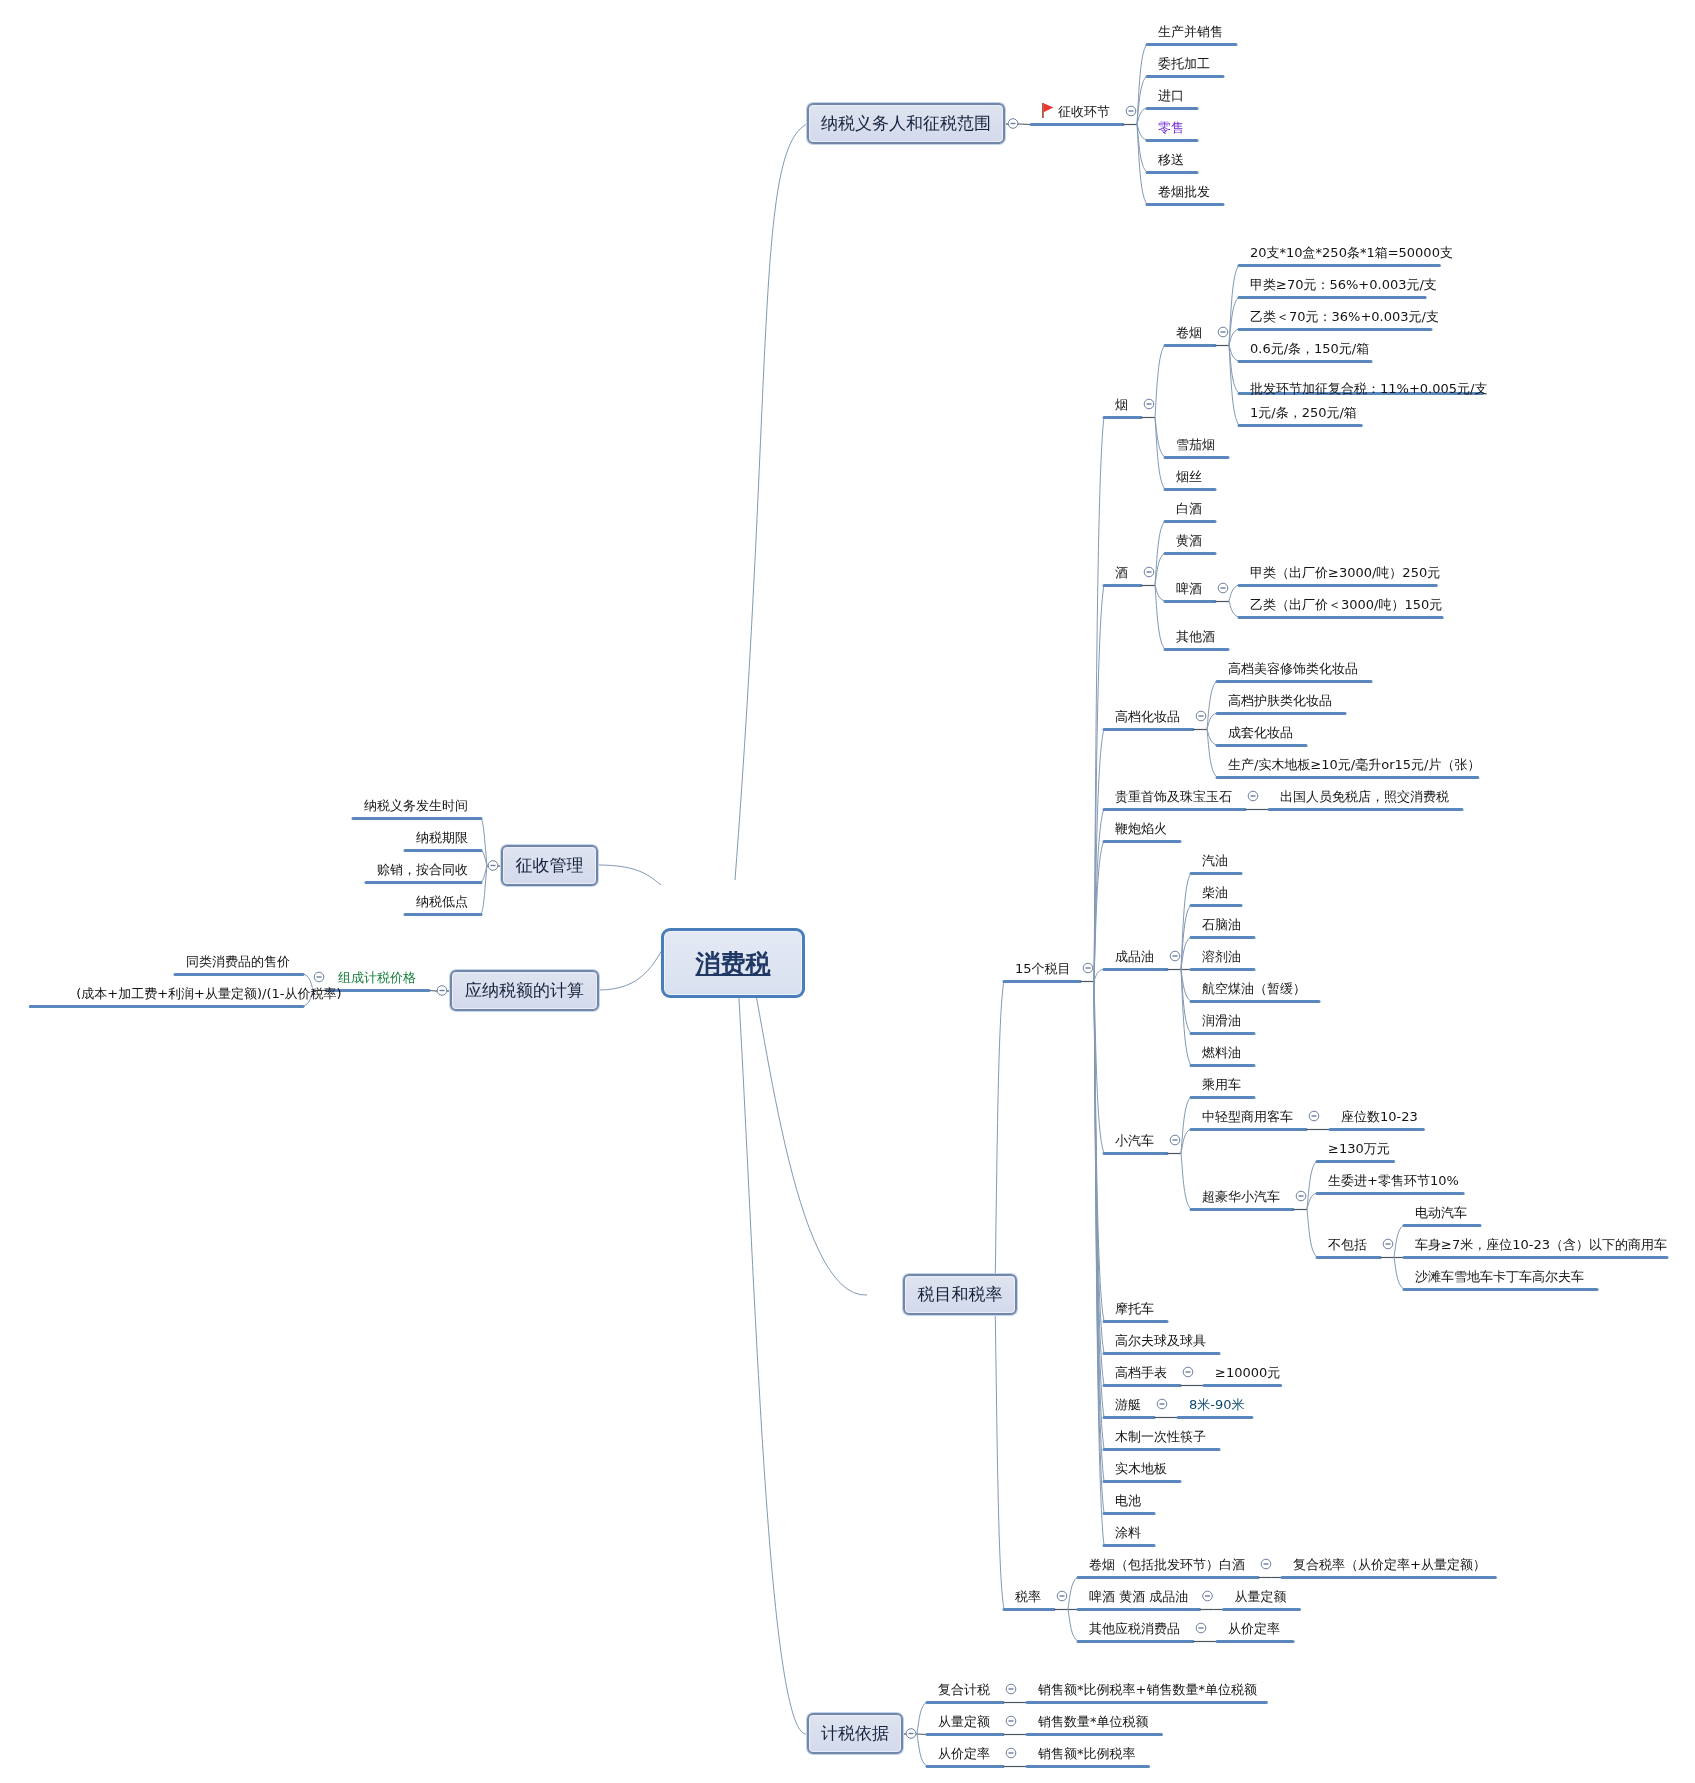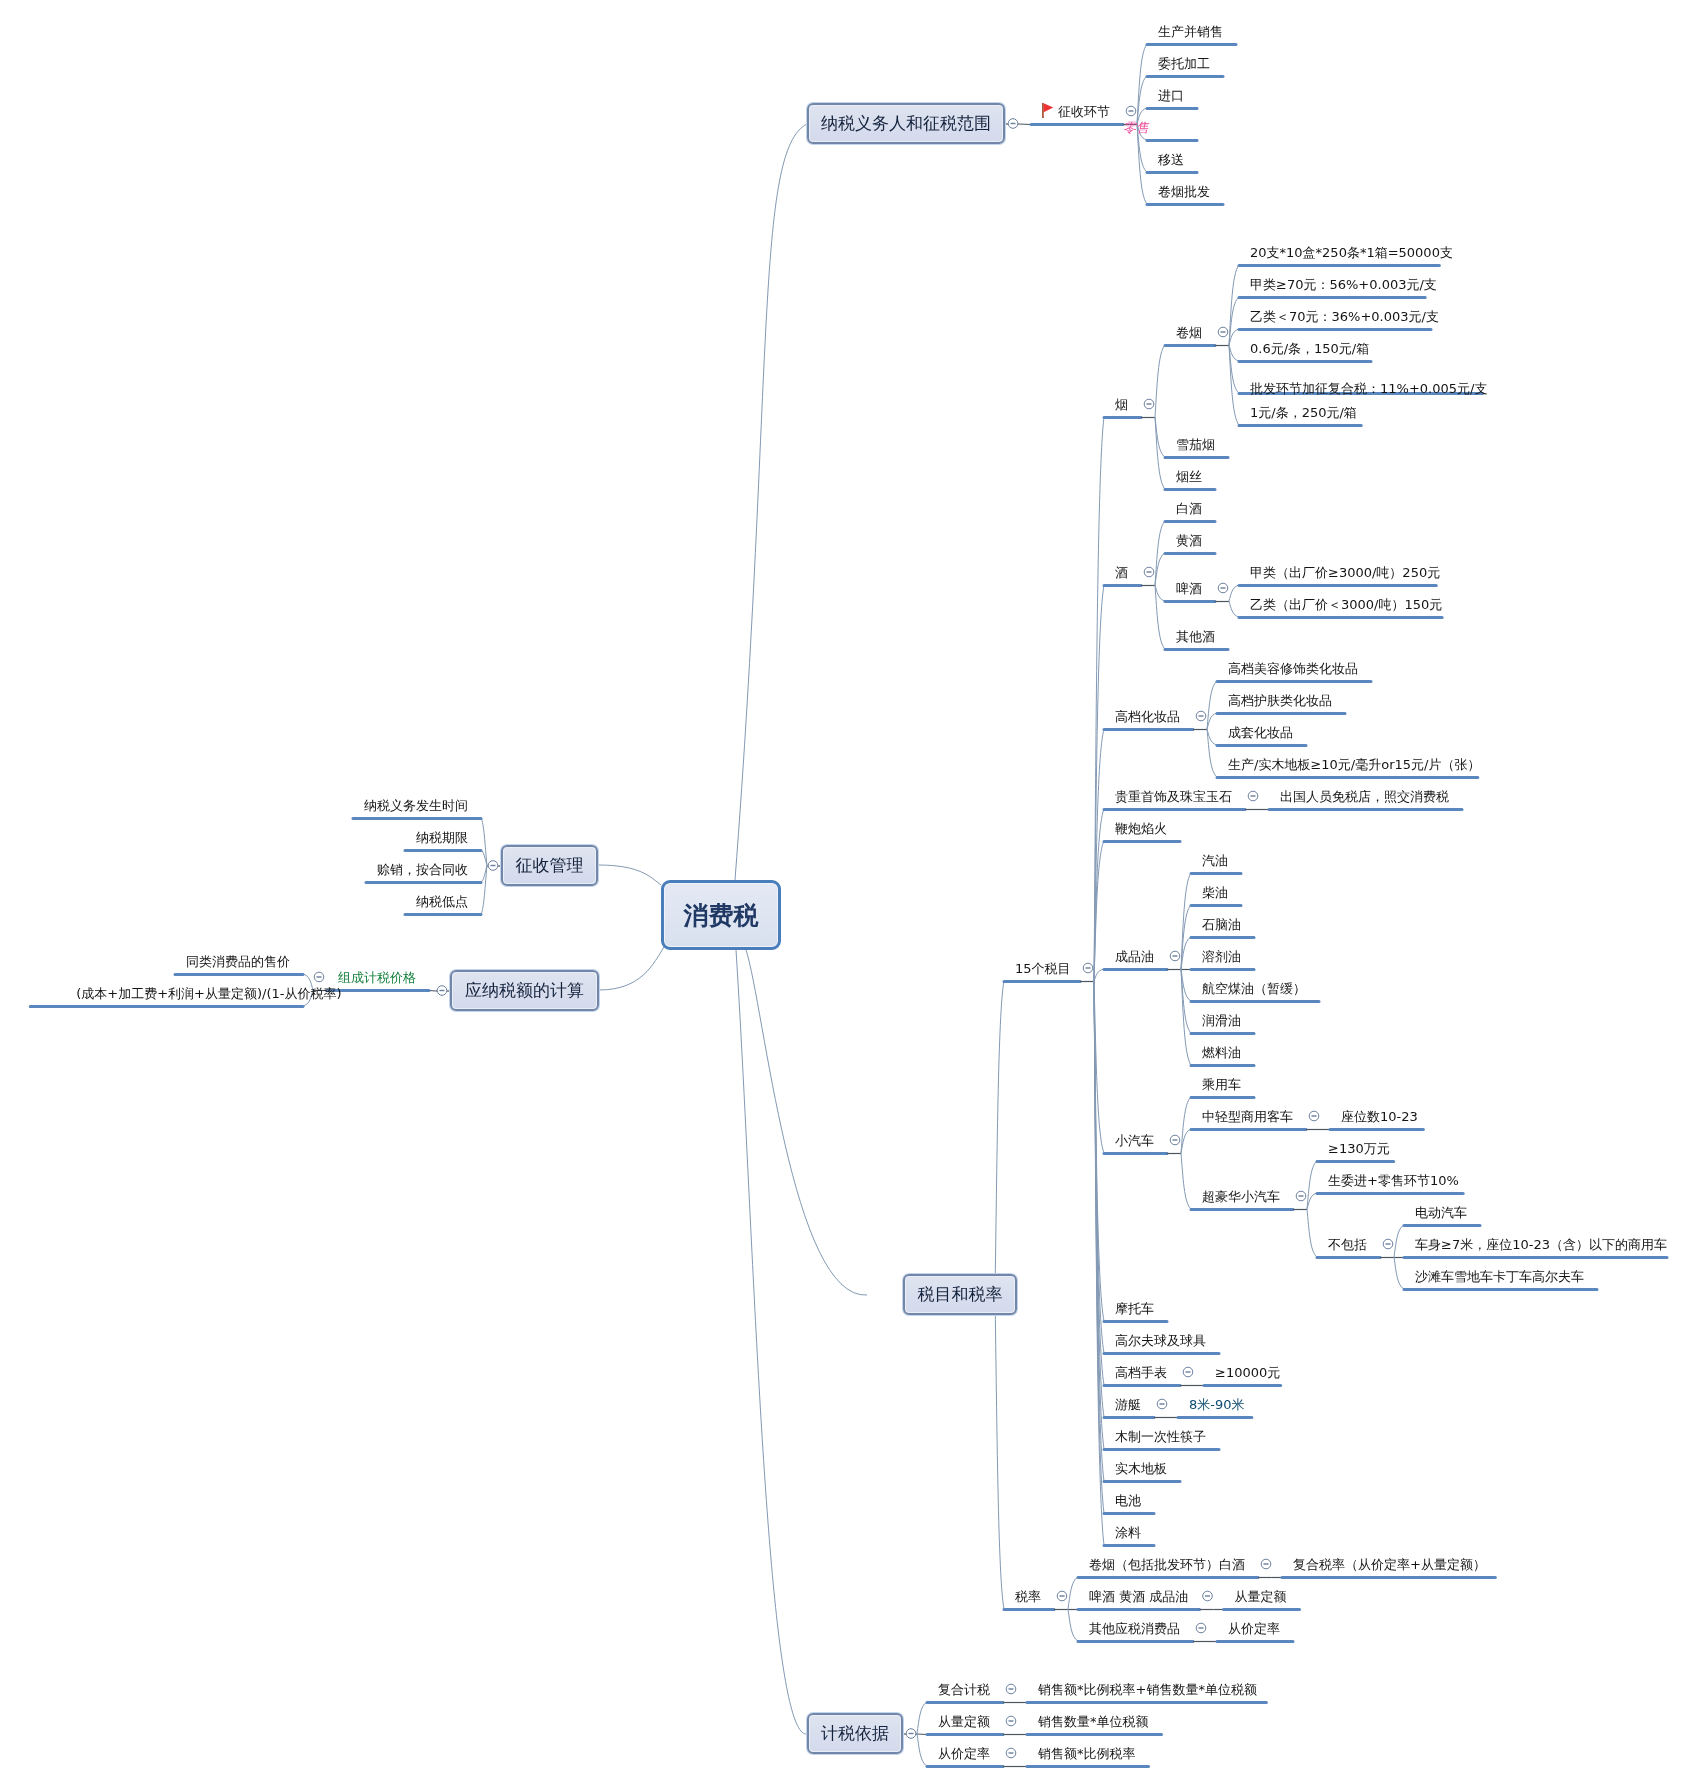--- a/index.html
+++ b/index.html
@@ -354,27 +354,27 @@
       <circle r="4.8" fill="#ffffff" stroke-width="1" cx="319" cy="977" stroke="#6b7f9e"></circle>
       <line stroke-width="1.4" stroke-linecap="butt" x1="316.5" x2="321.5" y1="977" y2="977" stroke="#6b7f9e"></line>
     </g>
       <line class="stem" stroke-width="1.2" x1="327" y1="990.5" x2="313" y2="990.5" stroke="#4d5561"></line>
       <path class="curve" fill="none" stroke-width="1" d="M313 990 C311 983.28 310 975.6 303 974" stroke="#8399b4"></path>
       <path class="curve" fill="none" stroke-width="1" d="M313 990 C311 996.72 310 1004.4 303 1006" stroke="#8399b4"></path>
       <line class="rule" stroke-width="3" stroke-linecap="round" x1="175" x2="303" y1="974.5" y2="974.5" stroke="#5b87bf"></line>
       <line class="rule" stroke-width="3" stroke-linecap="round" x1="30.234375" x2="303" y1="1006.5" y2="1006.5" stroke="#5b87bf"></line>
       <path class="curve" fill="none" stroke-width="1" d="M599 990 C641.9 990 653.6 963.34 664 947" stroke="#8399b4"></path>
     </svg>
-<div class="box box-root" style="left: 661px; top: 880px; width: 120px; height: 70px; border-color: rgb(74, 126, 187); color: rgb(31, 56, 100);">消费税</div>
+<div class="box box-root" style="left: 661px; top: 928px; width: 144px; height: 70px; border-color: rgb(74, 126, 187); color: rgb(31, 56, 100); text-decoration: underline;">消费税</div>
     <div class="box box-l1" style="left: 807px; top: 103px; width: 198px; height: 41px; border-color: rgb(114, 135, 168); color: rgb(20, 35, 61);">纳税义务人和征税范围</div>
     <div class="lbl" style="left: 1058px; top: 104px; color: rgb(20, 20, 20);">征收环节</div>
     <div class="lbl" style="left: 1158px; top: 24px; color: rgb(20, 20, 20);">生产并销售</div>
     <div class="lbl" style="left: 1158px; top: 56px; color: rgb(20, 20, 20);">委托加工</div>
     <div class="lbl" style="left: 1158px; top: 88px; color: rgb(20, 20, 20);">进口</div>
-    <div class="lbl" style="left: 1123px; top: 120px; color: #ec4899; font-style: italic;">零售</div>
+    <div class="lbl" style="left: 1158px; top: 120px; color: #6d28d9;">零售</div>
     <div class="lbl" style="left: 1158px; top: 152px; color: rgb(20, 20, 20);">移送</div>
     <div class="lbl" style="left: 1158px; top: 184px; color: rgb(20, 20, 20);">卷烟批发</div>
     <div class="box box-l1" style="left: 867px; top: 1274px; width: 114px; height: 41px; border-color: rgb(114, 135, 168); color: rgb(20, 35, 61); margin-left: 36px;">税目和税率</div>
     <div class="lbl" style="left: 1015px; top: 961px; color: rgb(20, 20, 20);">15个税目</div>
     <div class="lbl" style="left: 1115px; top: 397px; color: rgb(20, 20, 20);">烟</div>
     <div class="lbl" style="left: 1176px; top: 325px; color: rgb(20, 20, 20);">卷烟</div>
     <div class="lbl" style="left: 1250px; top: 245px; color: rgb(20, 20, 20);">20支*10盒*250条*1箱=50000支</div>
     <div class="lbl" style="left: 1250px; top: 277px; color: rgb(20, 20, 20);">甲类≥70元：56%+0.003元/支</div>
     <div class="lbl" style="left: 1250px; top: 309px; color: rgb(20, 20, 20);">乙类＜70元：36%+0.003元/支</div>
     <div class="lbl" style="left: 1250px; top: 341px; color: rgb(20, 20, 20);">0.6元/条，150元/箱</div>

